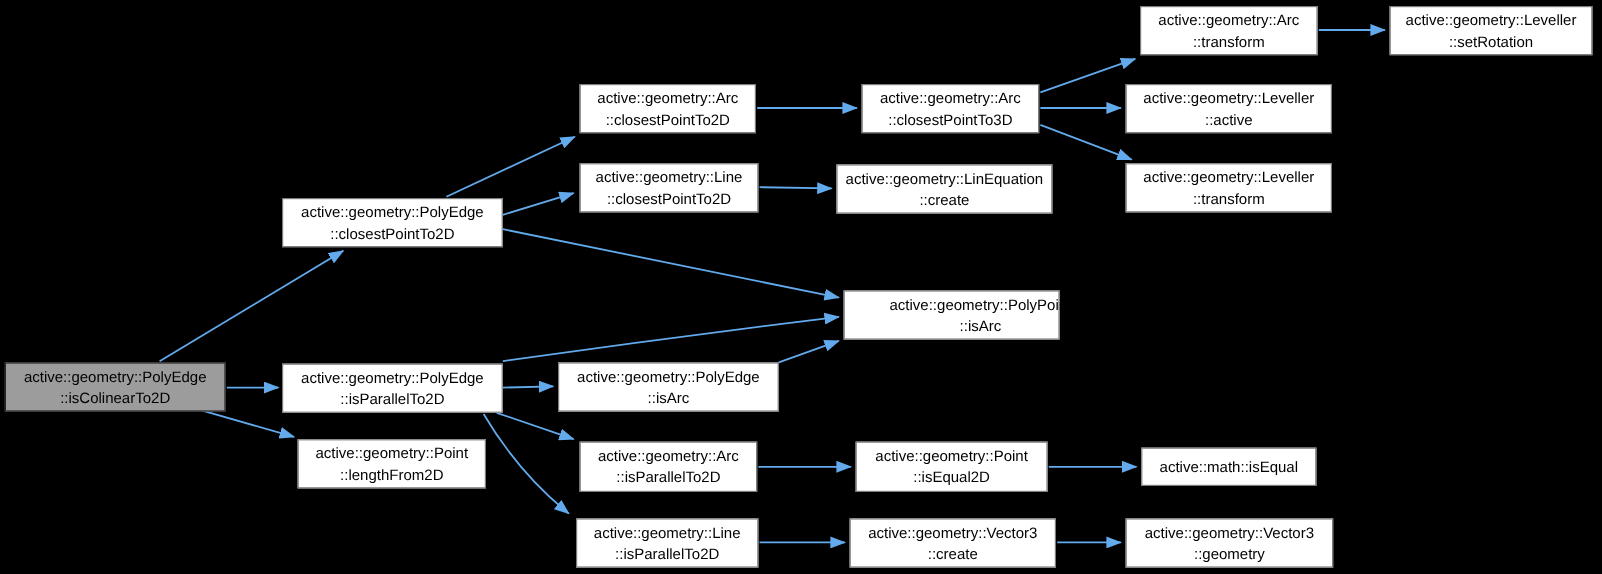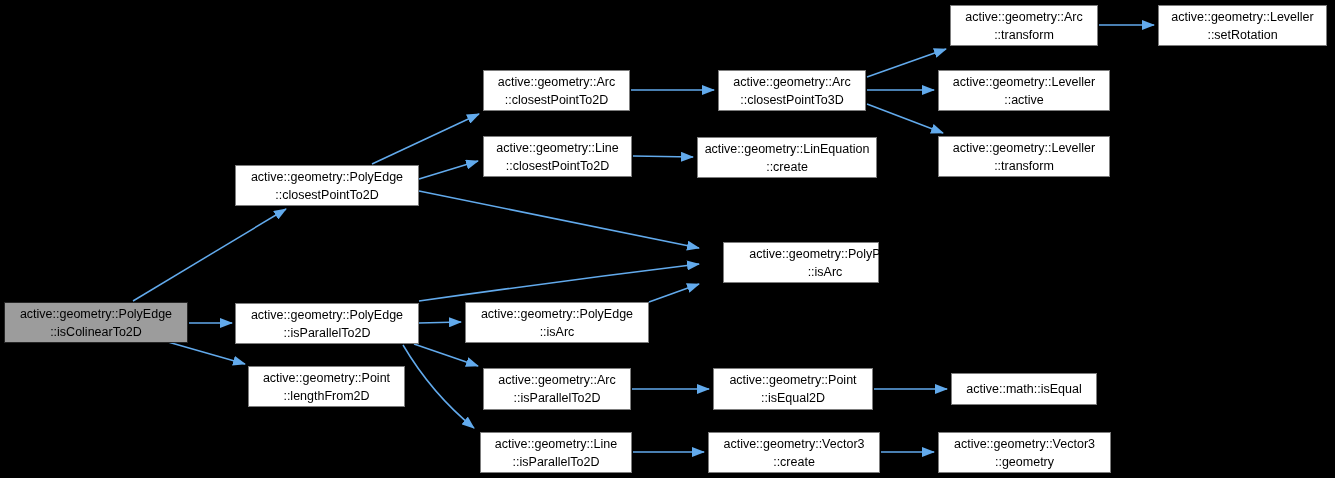--- a/index.html
+++ b/index.html
@@ -100,21 +100,21 @@
   <div class="node" style="left:718px; top:70px; width:148px; height:41px;">
     <span>active::geometry::Arc</span>
     <span>::closestPointTo3D</span>
   </div>
 
   <div class="node" style="left:697px; top:137px; width:180px; height:41px;">
     <span>active::geometry::LinEquation</span>
     <span>::create</span>
   </div>
 
-  <div class="node" style="left:723px; top:242px; width:156px; height:41px;padding-left:48px;">
+  <div class="node" style="left:703px; top:242px; width:180px; height:41px;padding-left:48px;">
     <span>active::geometry::PolyPoint</span>
     <span>::isArc</span>
   </div>
 
   <div class="node" style="left:713px; top:368px; width:160px; height:42px;">
     <span>active::geometry::Point</span>
     <span>::isEqual2D</span>
   </div>
 
   <div class="node" style="left:708px; top:432px; width:172px; height:41px;">

